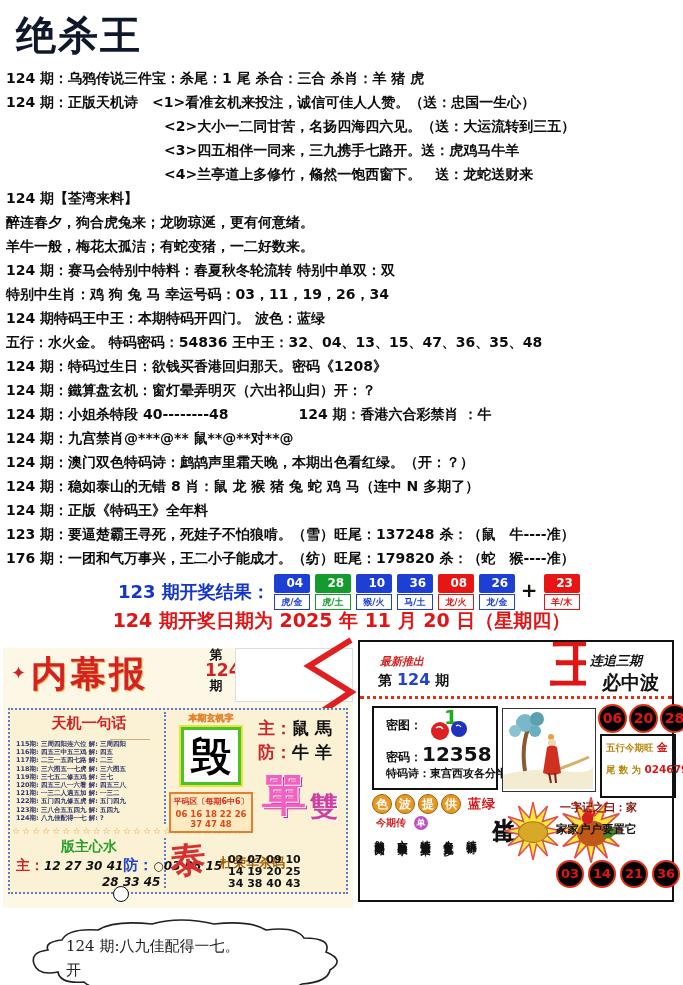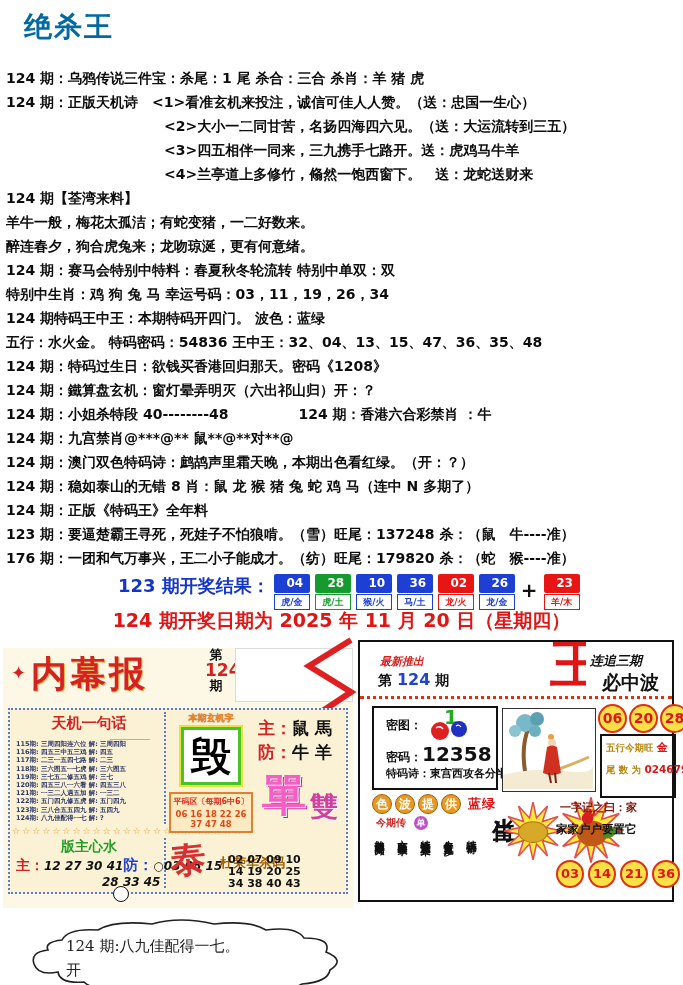--- a/index.html
+++ b/index.html
@@ -1,24 +1,24 @@
 <!DOCTYPE html>
 <html><head>
 <meta charset="utf-8">
 <style>
   html,body{margin:0;padding:0;background:#ffffff;}
   .page{position:relative;width:683px;height:985px;background:#fff;overflow:hidden;
         font-family:"DejaVu Sans","Liberation Sans",sans-serif;font-weight:bold;color:#111;}
-  .title{position:absolute;left:24px;top:8px;font-size:28px;color:#0369a1;letter-spacing:2px;}
+  .title{position:absolute;left:16px;top:8px;font-size:40px;color:#0f172a;letter-spacing:2px;}
   .info{position:absolute;left:6px;top:66px;width:674px;}
   .iline{font-size:14px;line-height:24px;white-space:nowrap;color:#0d0d0d;}
   .iline.indent{padding-left:158px;}
   
   .results{position:absolute;left:118px;top:574px;display:flex;align-items:flex-start;}
-  .results-label{font-size:18px;color:#1535c8;margin-right:4px;}
+  .results-label{font-size:18px;color:#1535c8;margin-top:6px;margin-right:4px;}
   .ballcol{width:36px;margin-right:5px;text-align:center;}
   .ball-num{height:19px;line-height:19px;color:#fff;font-size:12px;border-radius:2px;padding-left:6px;}
   .ball-label{margin-top:1px;height:14px;line-height:14px;font-size:9px;background:#fff;}
   .blue .ball-num{background:#1d3fd4;} .blue .ball-label{border:1px solid #1d3fd4;color:#1d3fd4;}
   .green .ball-num{background:#159a2d;} .green .ball-label{border:1px solid #159a2d;color:#159a2d;}
   .red .ball-num{background:#e81515;} .red .ball-label{border:1px solid #e81515;color:#e81515;}
   .plus{font-size:20px;margin:4px 6px 0 1px;color:#111;}
   .nextdraw{position:absolute;left:0;top:608px;width:683px;text-align:center;font-size:19px;color:#e01515;}
   
   .lp{position:absolute;left:3px;top:648px;width:350px;height:260px;background:#fdf8e6;}
@@ -70,21 +70,21 @@
   .rp-frag{position:absolute;left:190px;top:0px;width:36px;height:52px;overflow:hidden;}
   .rp-frag span{font-size:52px;color:#e01515;position:absolute;top:-12px;left:0;}
   .rp-slogan1{position:absolute;left:230px;top:10px;font-size:13px;color:#111;font-style:italic;}
   .rp-slogan2{position:absolute;left:242px;top:28px;font-size:19px;color:#111;}
   .rp-divider{position:absolute;left:0px;top:54px;width:100%;border-top:3px dotted #e03010;}
   .mitu{position:absolute;left:12px;top:64px;width:122px;height:80px;border:2px solid #111;background:#fff;}
   .mitu-row{font-size:12px;color:#111;padding-left:12px;white-space:nowrap;}
   .mitu-code{font-size:20px;}
   .painting{position:absolute;left:142px;top:66px;width:92px;height:82px;border:1px solid #333;background:#fff;}
   .topcircles{position:absolute;left:238px;top:62px;display:flex;}
-  .ycircle{width:25px;height:25px;border:2px solid #e03010;border-radius:50%;background:#fde047;
+  .ycircle{width:25px;height:25px;border:2px solid #e03010;border-radius:50%;background:#000000;
            color:#e01515;font-size:14px;line-height:25px;text-align:center;margin-right:2px;}
   .wuxing{position:absolute;left:240px;top:92px;width:66px;height:56px;border:2px solid #111;padding:4px 2px 0 4px;}
   .wx1{font-size:9.5px;color:#b8860b;white-space:nowrap;}
   .wx1 .gold{color:#e01515;font-size:11px;}
   .wx2{font-size:9.5px;color:#b8860b;margin-top:8px;white-space:nowrap;}
   .wx2 .tail{color:#e01515;font-size:10.5px;}
   .sebo{position:absolute;left:12px;top:152px;display:flex;align-items:center;}
   .sebo-c{width:18px;height:18px;border-radius:50%;background:#e89a20;color:#fff;font-size:12px;
           line-height:18px;text-align:center;margin-right:3px;border:1px solid #a06010;}
   .sebo-val{color:#e01515;font-size:13px;margin-left:4px;letter-spacing:1px;}
@@ -112,22 +112,22 @@
 
   <div class="title">绝杀王</div>
 
   <div class="info">
     <div class="iline">124 期：乌鸦传说三件宝：杀尾：1 尾  杀合：三合  杀肖：羊 猪 虎</div>
     <div class="iline">124 期：正版天机诗　&lt;1&gt;看准玄机来投注，诚信可佳人人赞。（送：忠国一生心）</div>
     <div class="iline indent">&lt;2&gt;大小一二同甘苦，名扬四海四六见。（送：大运流转到三五）</div>
     <div class="iline indent">&lt;3&gt;四五相伴一同来，三九携手七路开。送：虎鸡马牛羊</div>
     <div class="iline indent">&lt;4&gt;兰亭道上多修竹，翛然一饱西窗下。　送：龙蛇送财来</div>
     <div class="iline">124 期【荃湾来料】</div>
+    <div class="iline">醉连春夕，狗合虎兔来；龙吻琼涎，更有何意绪。</div>
     <div class="iline">羊牛一般，梅花太孤洁；有蛇变猪，一二好数来。</div>
-    <div class="iline">醉连春夕，狗合虎兔来；龙吻琼涎，更有何意绪。</div>
     <div class="iline">124 期：赛马会特别中特料：春夏秋冬轮流转  特别中单双：双</div>
     <div class="iline">特别中生肖：鸡 狗 兔 马  幸运号码：03，11，19，26，34</div>
     <div class="iline">124 期特码王中王：本期特码开四门。  波色：蓝绿</div>
     <div class="iline">五行：水火金。  特码密码：54836 王中王：32、04、13、15、47、36、35、48</div>
     <div class="iline">124 期：特码过生日：欲钱买香港回归那天。密码《1208》</div>
     <div class="iline">124 期：鐵算盘玄机：窗灯晕弄明灭（六出祁山归）开：？</div>
     <div class="iline">124 期：小姐杀特段 40--------48　　　　　124 期：香港六合彩禁肖 ：牛</div>
     <div class="iline">124 期：九宫禁肖@***@**  鼠**@**对**@</div>
     <div class="iline">124 期：澳门双色特码诗：鹧鸪声里霜天晚，本期出色看红绿。（开：？）</div>
     <div class="iline">124 期：稳如泰山的无错 8 肖：鼠 龙 猴 猪 兔 蛇 鸡 马（连中 N 多期了）</div>
@@ -148,21 +148,21 @@
     </div>
     <div class="ballcol blue">
       <div class="ball-num">10</div>
       <div class="ball-label">猴/火</div>
     </div>
     <div class="ballcol blue">
       <div class="ball-num">36</div>
       <div class="ball-label">马/土</div>
     </div>
     <div class="ballcol red">
-      <div class="ball-num">02</div>
+      <div class="ball-num">08</div>
       <div class="ball-label">龙/火</div>
     </div>
     <div class="ballcol blue">
       <div class="ball-num">26</div>
       <div class="ball-label">龙/金</div>
     </div>
     <span class="plus">+</span>
     <div class="ballcol red">
       <div class="ball-num">23</div>
       <div class="ball-label">羊/木</div>

